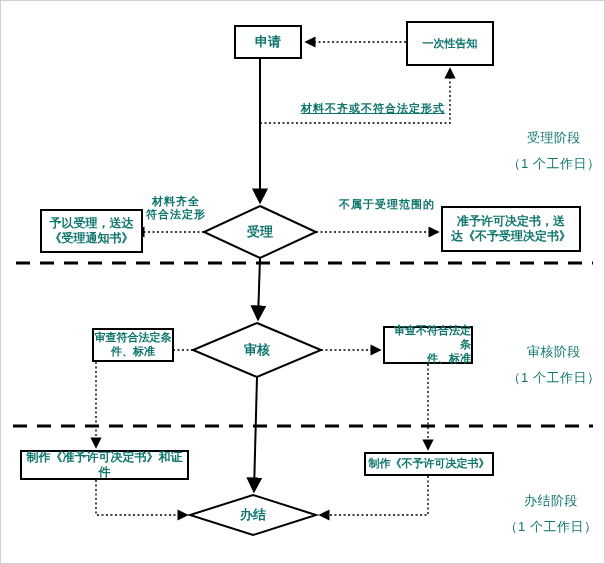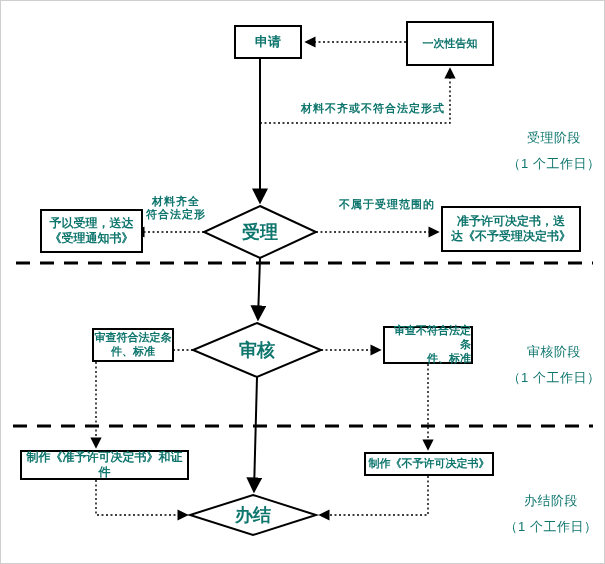--- a/index.html
+++ b/index.html
@@ -9,21 +9,21 @@
     color:#0f766e;border:1px solid #cfcfcf;box-sizing:border-box;overflow:hidden;
   }
   .layer{position:absolute;left:0;top:0;}
   .node{
     position:absolute;box-sizing:border-box;border:2px solid #000;background:#fff;
     display:flex;align-items:center;justify-content:center;text-align:center;
     white-space:pre-line;line-height:1.25;font-weight:600;
   }
   .dlabel{
     position:absolute;box-sizing:border-box;display:flex;align-items:center;
-    justify-content:center;text-align:center;font-weight:600;font-size:18px;
+    justify-content:center;text-align:center;font-weight:600;font-size:13px;
   }
   .elabel{
     position:absolute;box-sizing:border-box;text-align:center;white-space:pre-line;
     font-weight:700;font-size:11px;line-height:13px;letter-spacing:1px;
   }
   .stage{
     position:absolute;box-sizing:border-box;text-align:center;white-space:pre-line;
     font-weight:400;font-size:13px;line-height:26px;letter-spacing:0.5px;
   }
 </style>
@@ -79,21 +79,21 @@
 件、标准</div>
 
   <div class="node" style="left:19px;top:449px;width:169px;height:30px;font-size:12px;">制作《准予许可决定书》和证件</div>
 
   <div class="node" style="left:363px;top:451px;width:130px;height:24px;font-size:11px;">制作《不予许可决定书》</div>
 
   <div class="dlabel" style="left:203px;top:205px;width:112px;height:52px;">受理</div>
   <div class="dlabel" style="left:192px;top:322px;width:128px;height:54px;">审核</div>
   <div class="dlabel" style="left:189px;top:494px;width:126px;height:40px;">办结</div>
 
-  <div class="elabel" style="left:282px;top:101px;width:180px;">材料不齐或不符合法定形式</div>
+  <div class="elabel" style="left:282px;top:101px;width:180px;text-decoration:underline;">材料不齐或不符合法定形式</div>
   <div class="elabel" style="left:134px;top:194px;width:82px;">材料齐全
 符合法定形</div>
   <div class="elabel" style="left:330px;top:197px;width:112px;">不属于受理范围的</div>
 
   <div class="stage" style="left:504px;top:124px;width:98px;">受理阶段
 （1 个工作日）</div>
   <div class="stage" style="left:504px;top:338px;width:98px;">审核阶段
 （1 个工作日）</div>
   <div class="stage" style="left:501px;top:487px;width:98px;">办结阶段
 （1 个工作日）</div>

